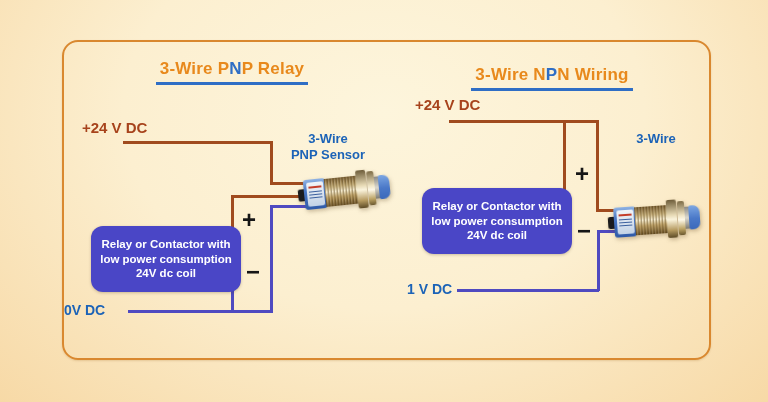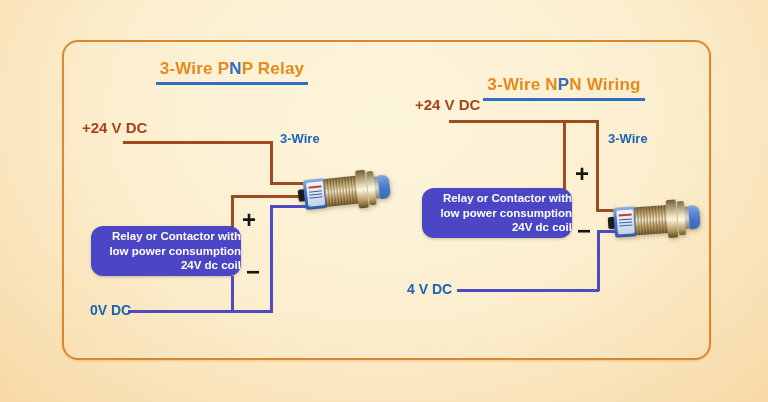--- a/index.html
+++ b/index.html
@@ -16,27 +16,27 @@
   .title-wrap{position:absolute;text-align:center;}
   .title-text{
     display:inline-block;font-size:17px;font-weight:800;letter-spacing:.2px;
     color:var(--title-orange,#e8891c);
     border-bottom:3px solid var(--accent-blue,#2f6ec5);padding:0 4px 3px 4px;
   }
   .title-text .acc{color:var(--accent-blue,#2f6ec5);}
   .supply-label{position:absolute;font-size:15px;font-weight:800;color:var(--rust,#a7431c);}
   .ground-label{position:absolute;font-size:14px;font-weight:800;color:var(--label-blue,#1c63b7);}
   .caption{
-    position:absolute;width:96px;font-size:13px;font-weight:800;
+    position:absolute;width:96px;text-align:center;font-size:13px;font-weight:800;
     line-height:1.2;color:var(--label-blue,#1c63b7);
   }
   .relay-box{
-    position:absolute;width:150px;height:50px;border-radius:12px;
+    position:absolute;width:150px;height:66px;border-radius:12px;
     background:var(--box-indigo,#4a46c6);color:#fff;
-    display:flex;flex-direction:column;justify-content:center;align-items:flex-end;
+    display:flex;flex-direction:column;justify-content:center;align-items:center;
     font-size:11.5px;font-weight:700;line-height:1.3;text-align:center;
     box-shadow:0 1px 3px rgba(60,40,10,.25);
   }
   .sign{position:absolute;font-size:24px;font-weight:800;color:#161616;line-height:1;}
   .wire{position:absolute;background:var(--wire-brown,#a04b1e);}
   .wire.b{background:var(--wire-blue,#4f4ac0);}
   .wire.h{height:2.5px;} .wire.v{width:2.5px;}
 
   
   .sensor{position:absolute;width:92px;height:38px;z-index:5;
@@ -66,24 +66,25 @@
 </head>
 <body>
 
 <div class="panel"></div>
 
 <div class="title-wrap" style="left:92px;top:59px;width:280px;">
   <span class="title-text"><span>3-Wire P</span><span class="acc">N</span><span>P Relay</span></span>
 </div>
 
 <div class="supply-label" style="left:82px;top:119px;">+24 V DC</div>
-<div class="ground-label" style="left:90px;top:302px;">0V DC</div>
+<div class="ground-label" style="left:64px;top:302px;">0V DC</div>
 
 <div class="caption" style="left:280px;top:131px;">
   <div>3-Wire</div>
+  <div>PNP Sensor</div>
 </div>
 
 <div class="wire h" style="left:123px;top:141px;width:149px;"></div>
 <div class="wire v" style="left:270px;top:141px;height:43px;"></div>
 <div class="wire h" style="left:270px;top:182px;width:42px;"></div>
 <div class="wire h" style="left:231px;top:195px;width:74px;"></div>
 <div class="wire v" style="left:231px;top:195px;height:33px;"></div>
 <div class="wire b h" style="left:270px;top:205px;width:38px;"></div>
 <div class="wire b v" style="left:270px;top:205px;height:107px;"></div>
 <div class="wire b v" style="left:231px;top:276px;height:36px;"></div>
@@ -102,26 +103,26 @@
   <div class="s-gland"></div>
   <div class="s-rear"></div>
   <div class="s-label"></div>
   <div class="s-barrel"></div>
   <div class="s-nut1"></div>
   <div class="s-nut2"></div>
   <div class="s-neck"></div>
   <div class="s-tip"></div>
 </div>
 
-<div class="title-wrap" style="left:424px;top:65px;width:280px;margin-top:10px;">
+<div class="title-wrap" style="left:412px;top:65px;width:280px;">
   <span class="title-text"><span>3-Wire N</span><span class="acc">P</span><span>N Wiring</span></span>
 </div>
 
 <div class="supply-label" style="left:415px;top:96px;">+24 V DC</div>
-<div class="ground-label" style="left:407px;top:281px;">4 V DC</div>
+<div class="ground-label" style="left:407px;top:281px;">1 V DC</div>
 
 <div class="caption" style="left:608px;top:131px;">
   <div>3-Wire</div>
 </div>
 
 <div class="wire h" style="left:449px;top:120px;width:149px;"></div>
 <div class="wire v" style="left:563px;top:120px;height:70px;"></div>
 <div class="wire v" style="left:596px;top:120px;height:91px;"></div>
 <div class="wire h" style="left:596px;top:209px;width:24px;"></div>
 <div class="wire b h" style="left:597px;top:230px;width:26px;"></div>

